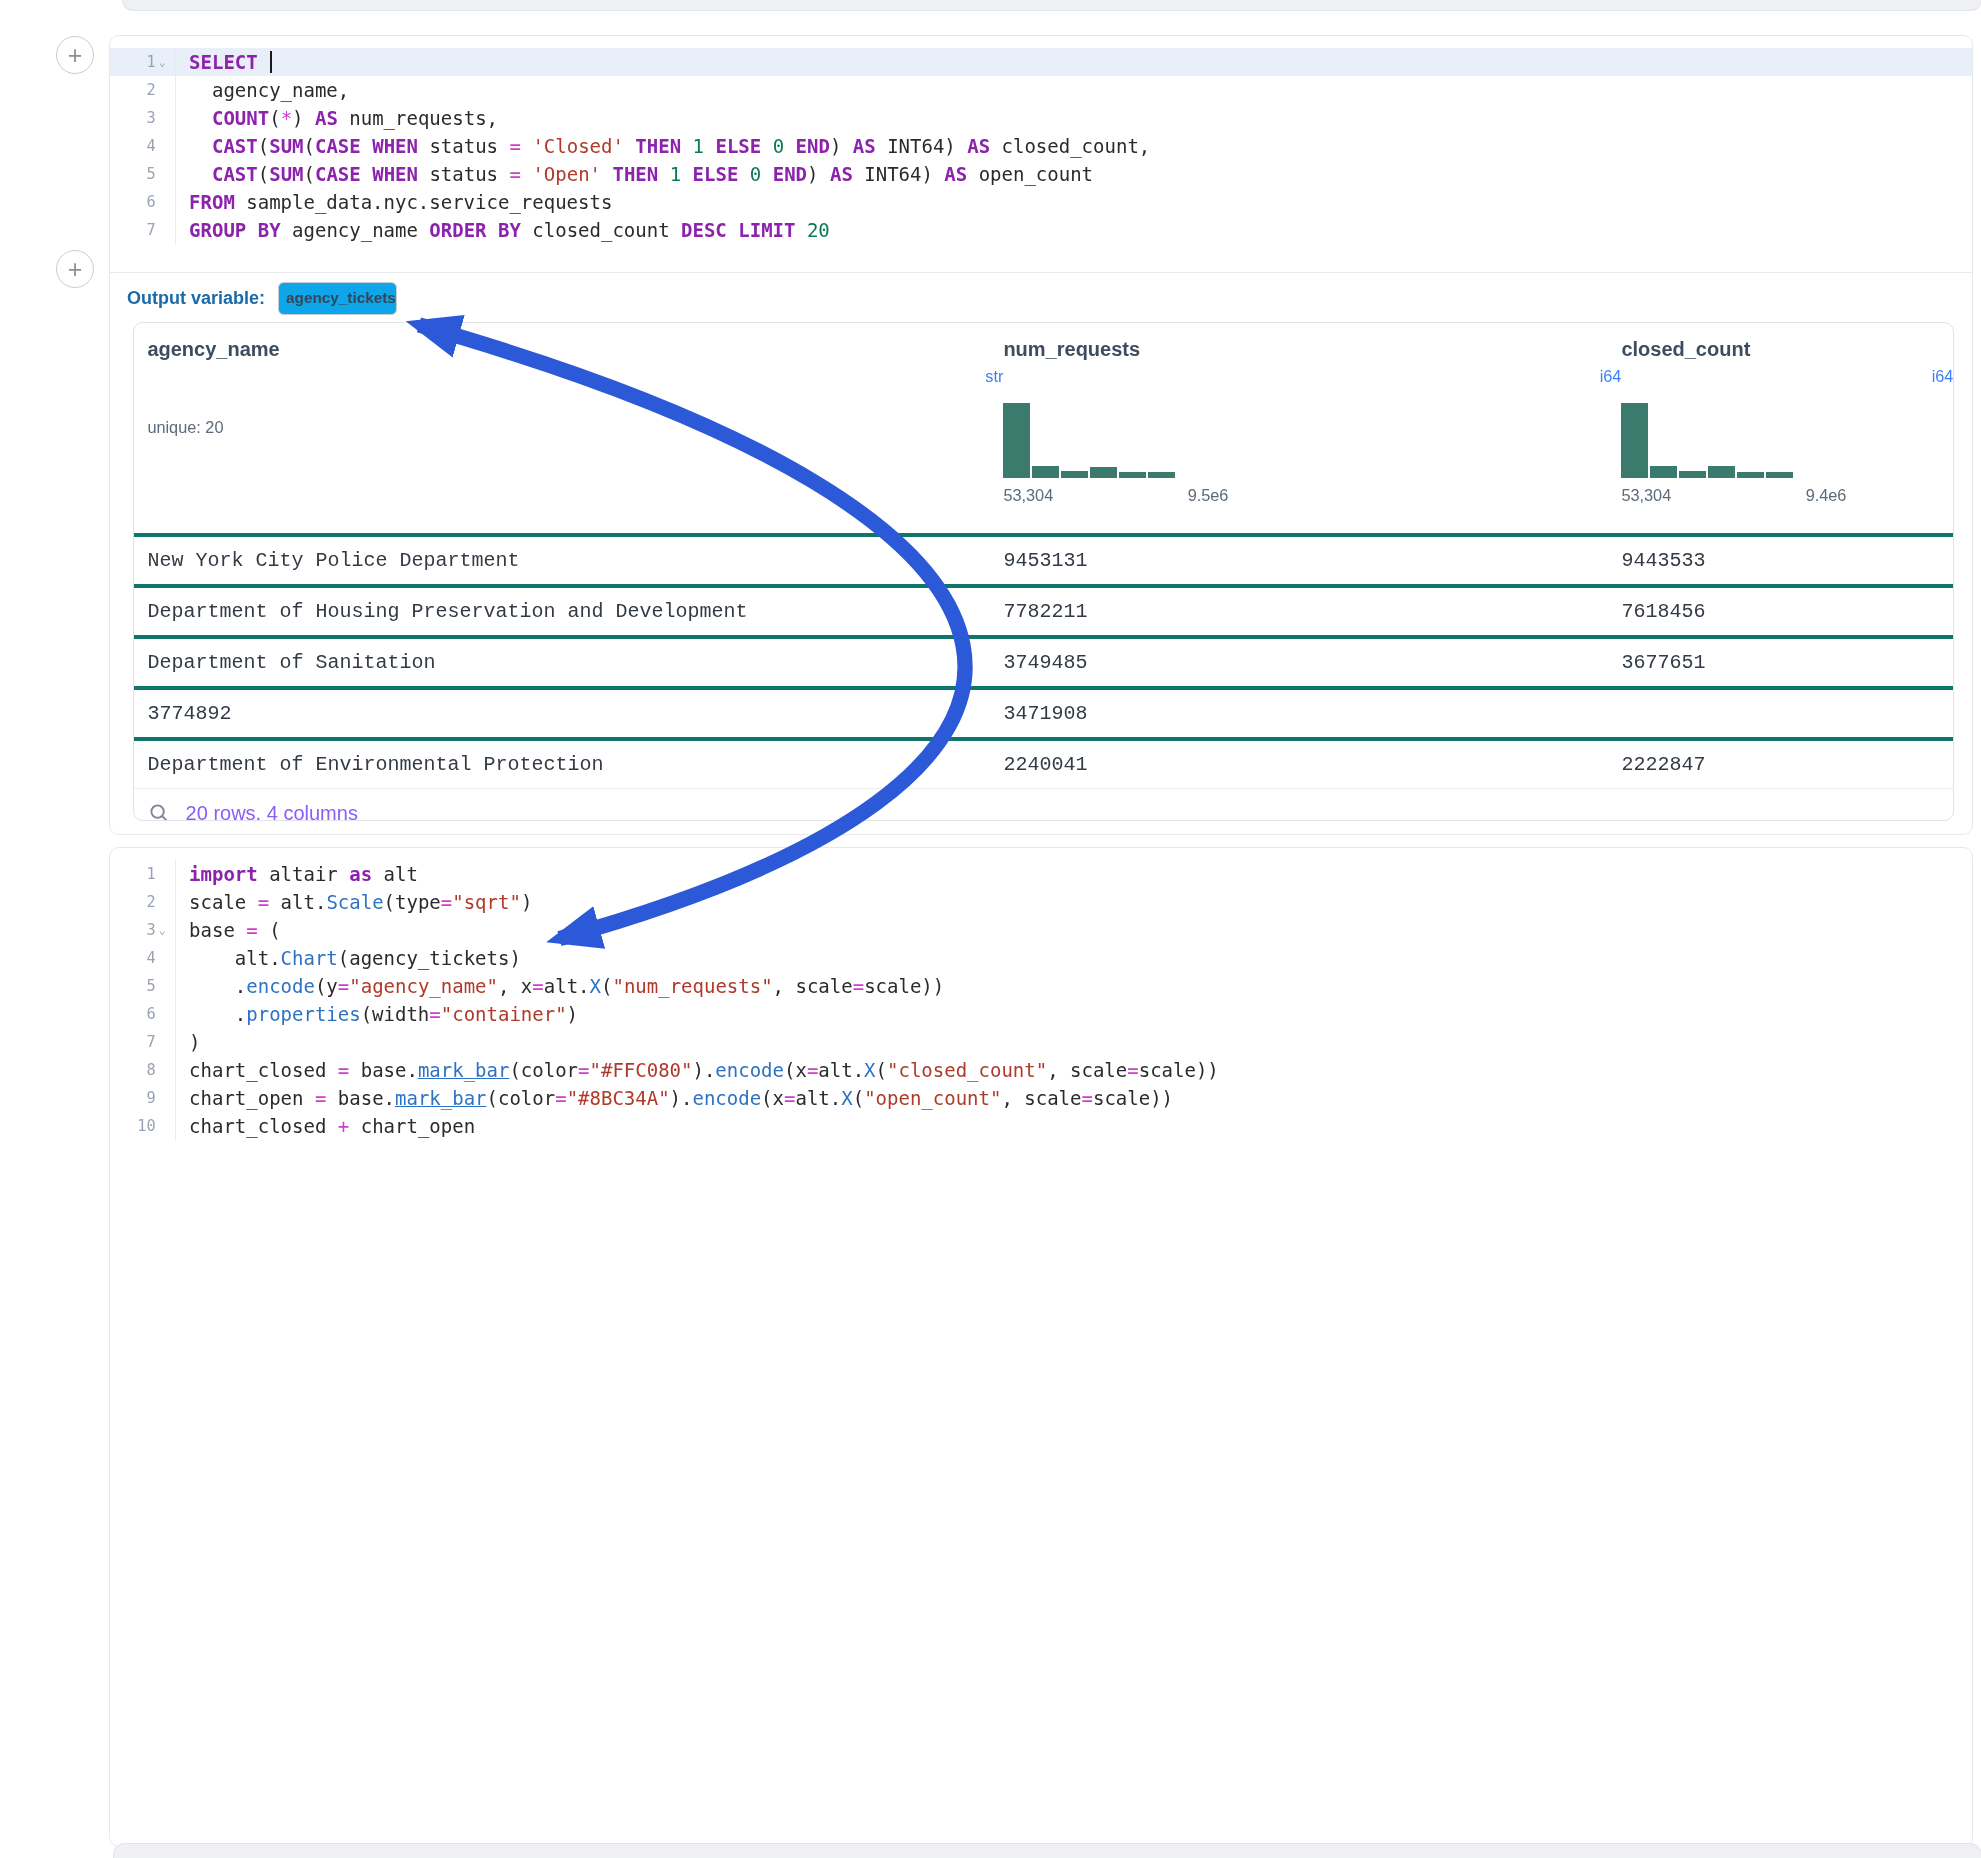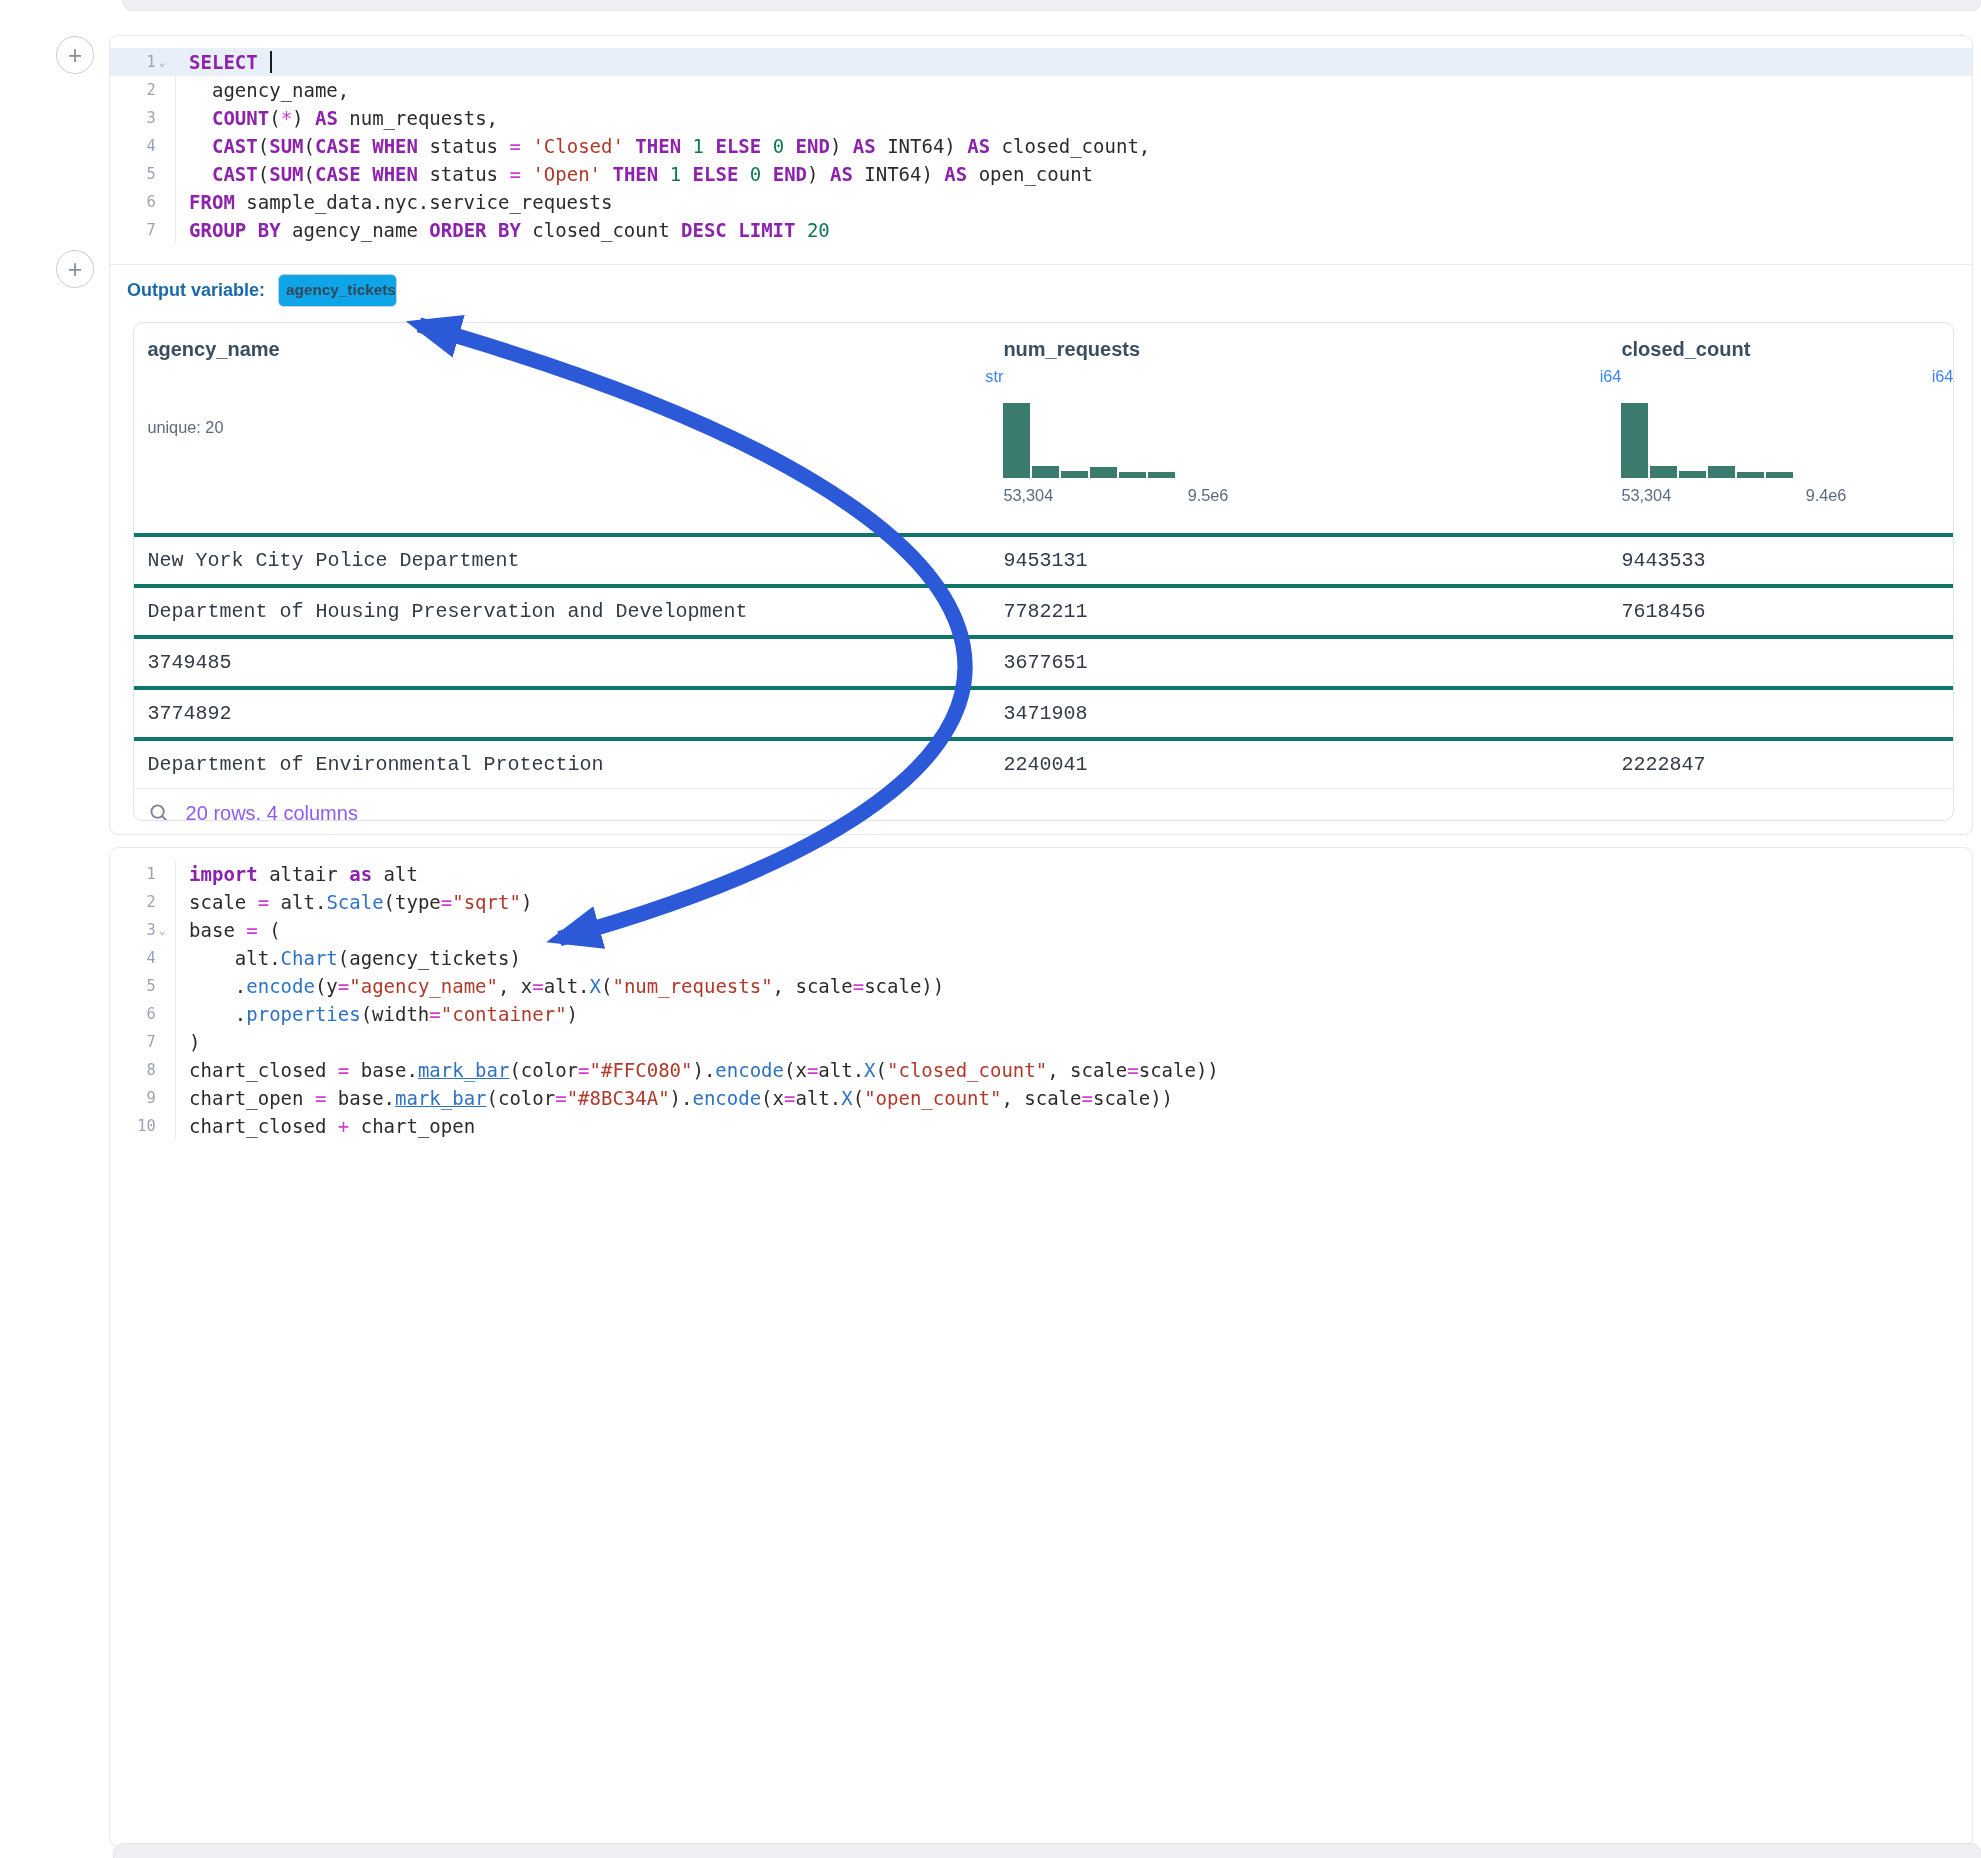--- a/index.html
+++ b/index.html
@@ -19,21 +19,21 @@
   .fold{width:13.4px;font-size:11.5px;color:#9aa3b2;text-align:center;}
   .code-text{padding-left:13.4px;font-family:"DejaVu Sans Mono",monospace;font-size:19px;white-space:pre;color:#2b2b2b;}
   .tk-kw{color:#8d23ad;font-weight:bold;}
   .tk-pl{color:#2b2b2b;}
   .tk-op{color:#cf3dcf;}
   .tk-str{color:#b03a2a;}
   .tk-num{color:#0b7a53;}
   .tk-fn{color:#2e72c4;}
   .tk-fnu{color:#2e72c4;text-decoration:underline;}
   .cursor{display:inline-block;width:1.9px;height:22px;background:#1a1a1a;vertical-align:text-bottom;margin-left:1px;}
-  .output-row{position:absolute;left:0;right:0;top:228px;height:50px;border-top:1px solid #e6e9ed;display:flex;align-items:center;padding-left:17px;}
+  .output-row{position:absolute;left:0;right:0;top:236px;height:50px;border-top:1px solid #e6e9ed;display:flex;align-items:center;padding-left:17px;}
   .output-label{color:#1b6aa8;font-weight:bold;font-size:18px;}
   .var-chip{margin-left:13.4px;border:1px solid #c6d0da;border-radius:5.7px;background:#0ea5e9;height:31px;display:flex;align-items:center;padding:0 6.7px;width:103px;overflow:hidden;}
   .var-chip span{font-size:15.3px;font-weight:bold;color:#33475b;white-space:nowrap;}
   .table-card{position:absolute;left:23px;top:286px;right:18px;height:497px;border:1px solid #e0e3e8;border-radius:9.6px;background:#fff;overflow:hidden;}
   .t-header{display:grid;grid-template-columns:856px 618px 1fr;padding:15.3px 0 0 13.4px;height:195px;}
   .col-name{font-size:20px;font-weight:bold;color:#3c4d5f;}
   .col-type{font-size:16.3px;color:#3b82f6;margin-top:5.7px;text-align:right;}
   .col-meta{font-size:16.3px;color:#5d6b7a;margin-top:30px;line-height:22px;}
   .hist{margin-top:17px;width:225px;}
   .hist-bars{display:flex;align-items:flex-end;height:75px;}
@@ -161,20 +161,21 @@
           <div>New York City Police Department</div>
           <div>9453131</div>
           <div>9443533</div>
         </div>
         <div class="t-row">
           <div>Department of Housing Preservation and Development</div>
           <div>7782211</div>
           <div>7618456</div>
         </div>
         <div class="t-row">
+          <div>Department of Sanitation</div>
           <div>3749485</div>
           <div>3677651</div>
         </div>
         <div class="t-row">
           <div>3774892</div>
           <div>3471908</div>
         </div>
         <div class="t-row">
           <div>Department of Environmental Protection</div>
           <div>2240041</div>

